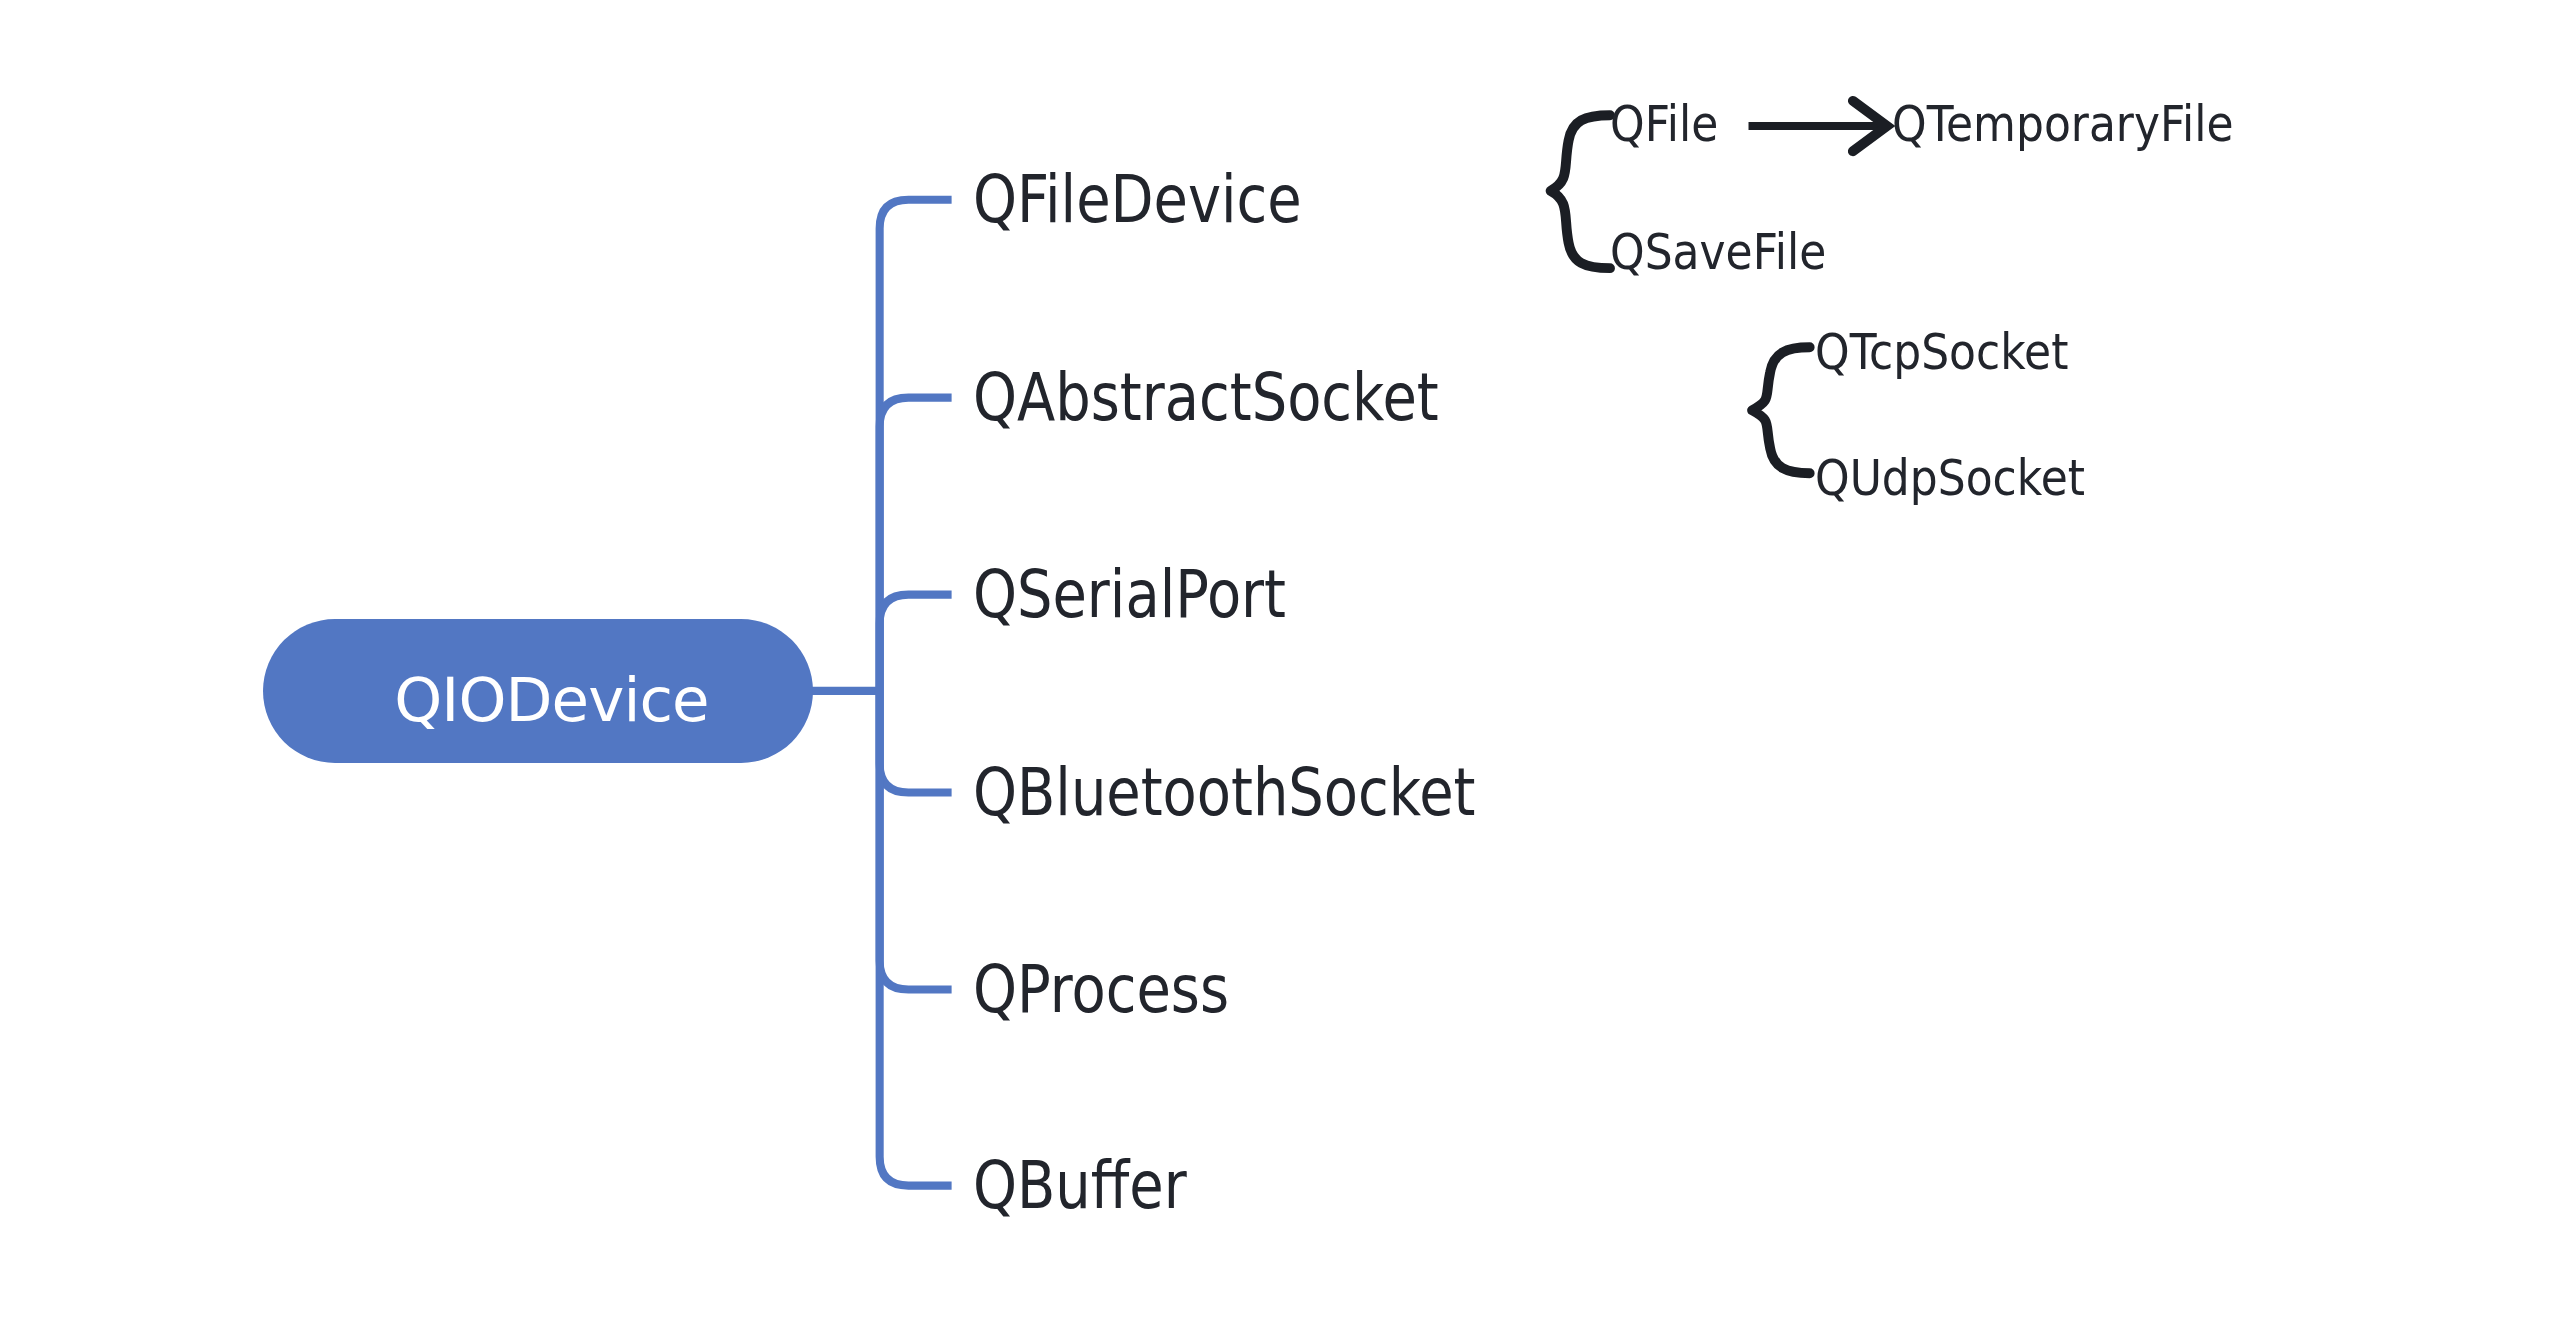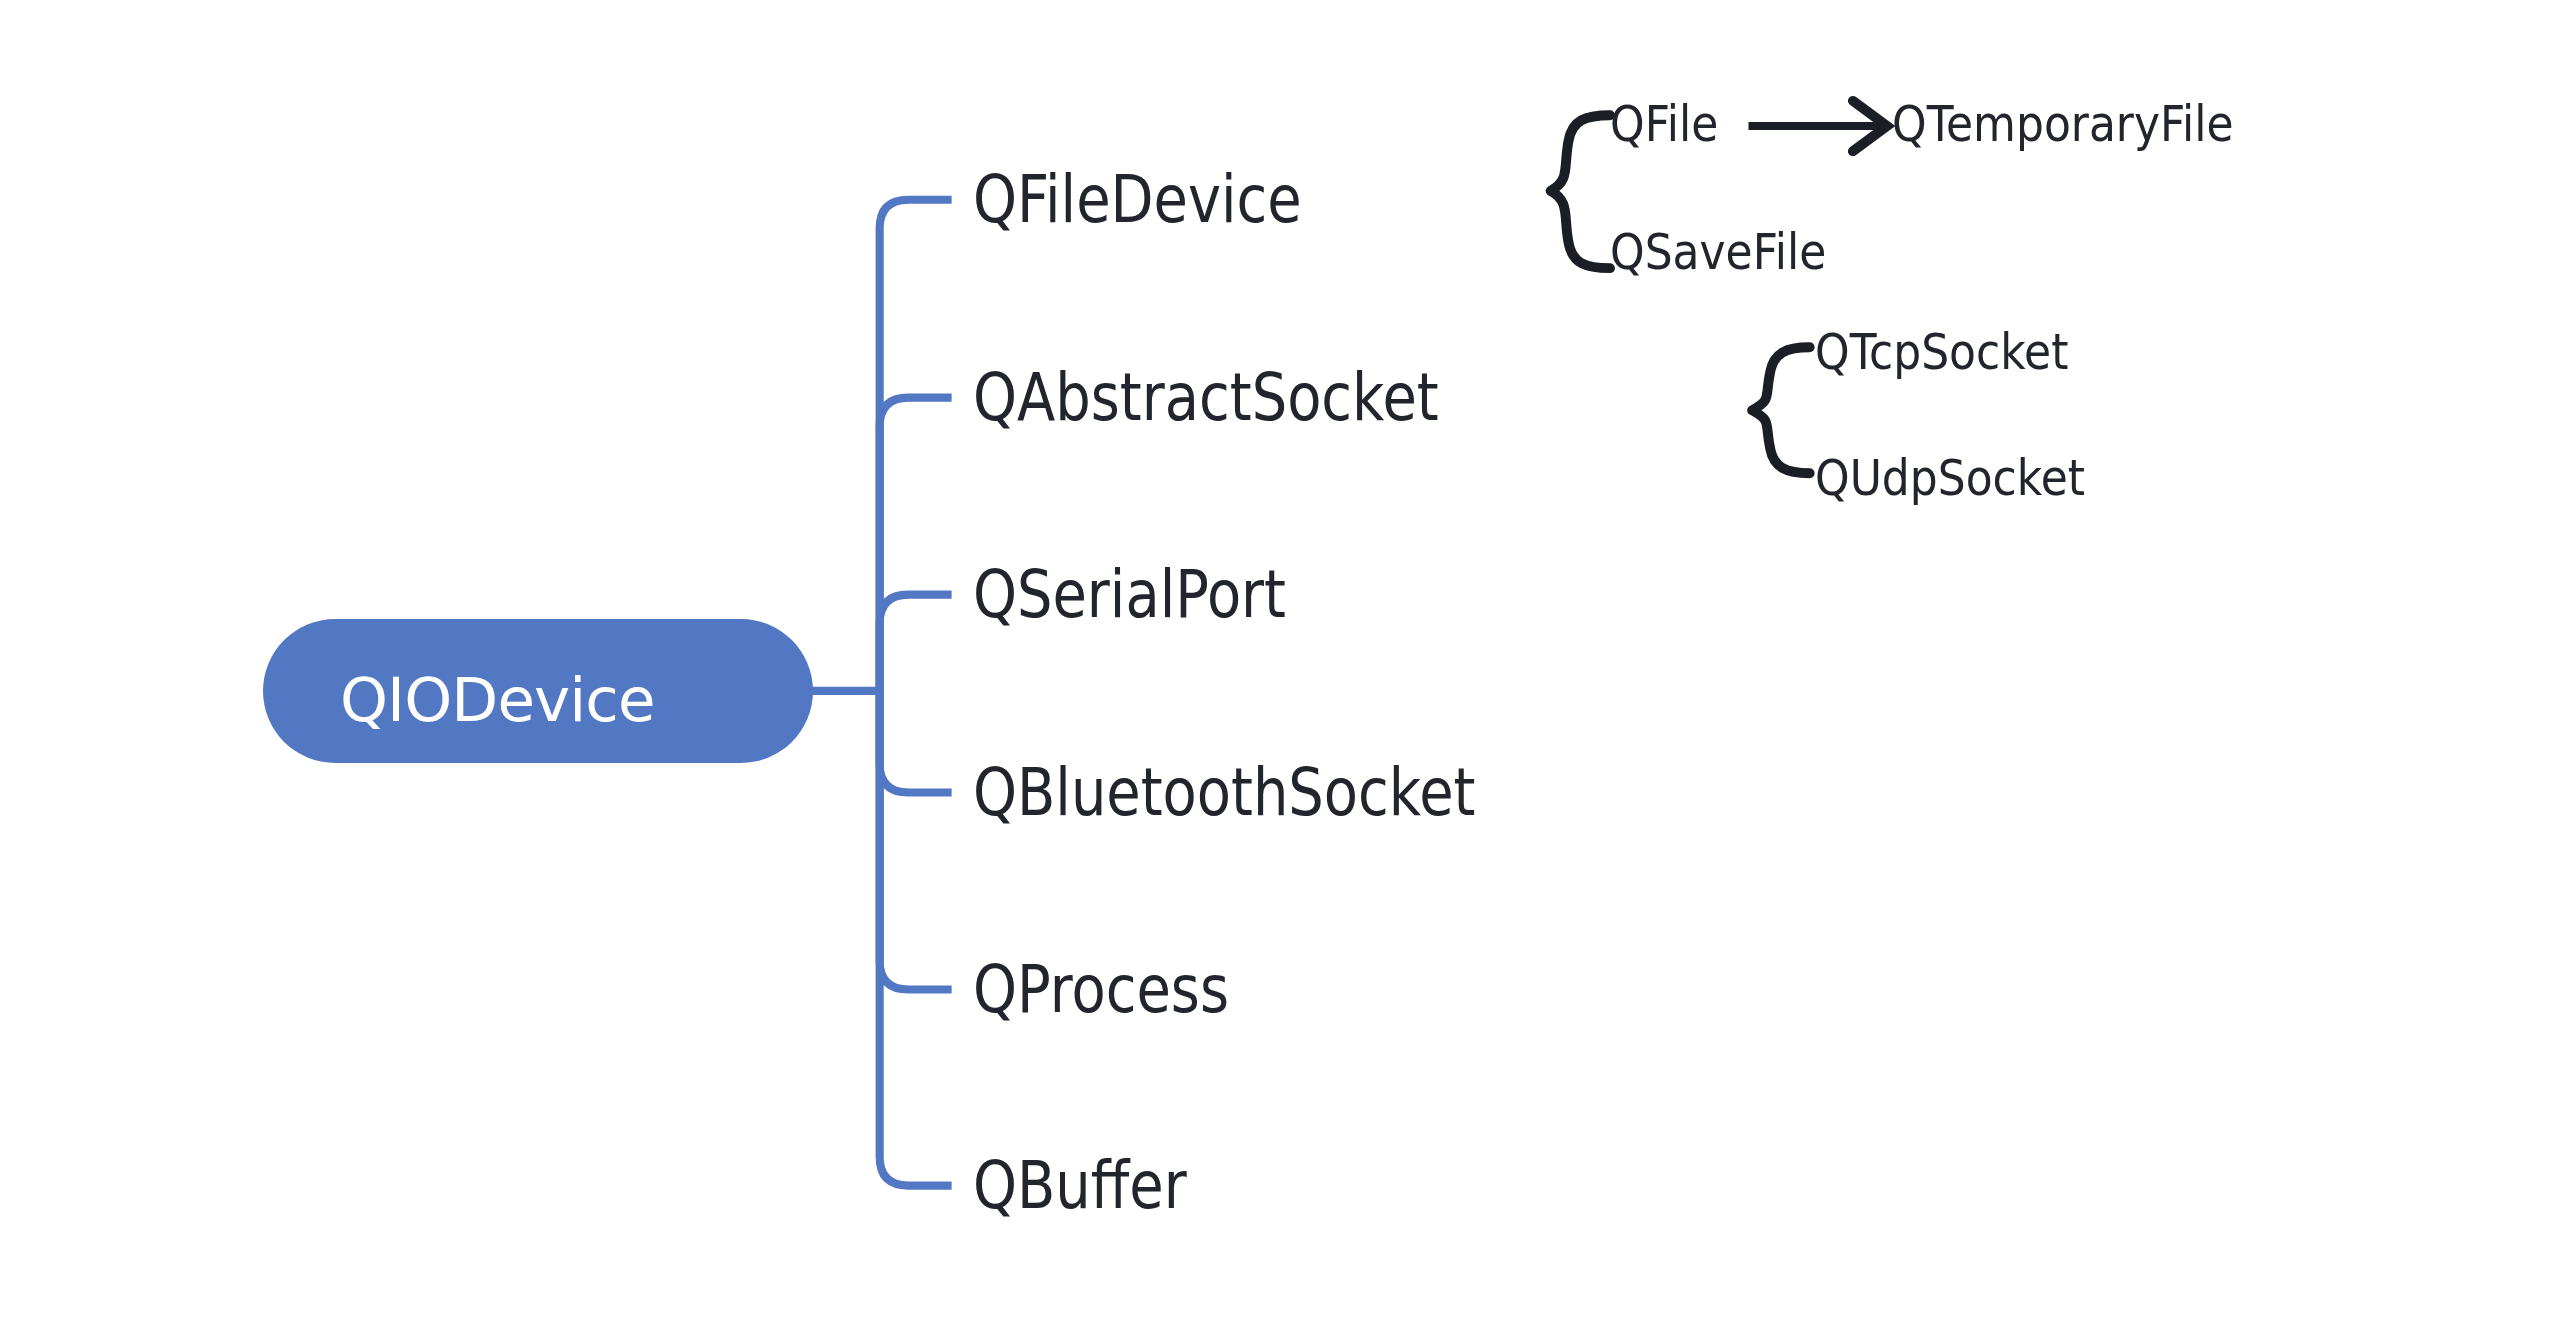--- a/index.html
+++ b/index.html
@@ -43,20 +43,21 @@
     top: 666px;
     width: 423px;
     height: 67px;
     overflow: hidden;
     color: #ffffff;
     font-family: "DejaVu Sans", sans-serif;
     font-size: 61px;
     line-height: 67px;
     letter-spacing: -0.9px;
     white-space: nowrap;
+    text-align: center;
   }
   
   .branch-label {
     position: absolute;
     left: 973px;
     color: #22252c;
     font-family: "DejaVu Sans", sans-serif;
     font-size: 65px;
     line-height: 65px;
     white-space: nowrap;

